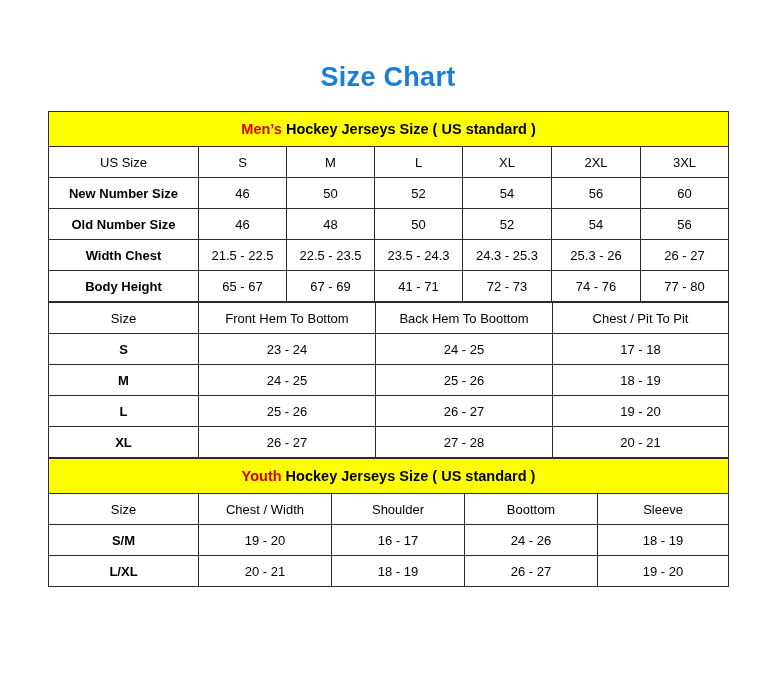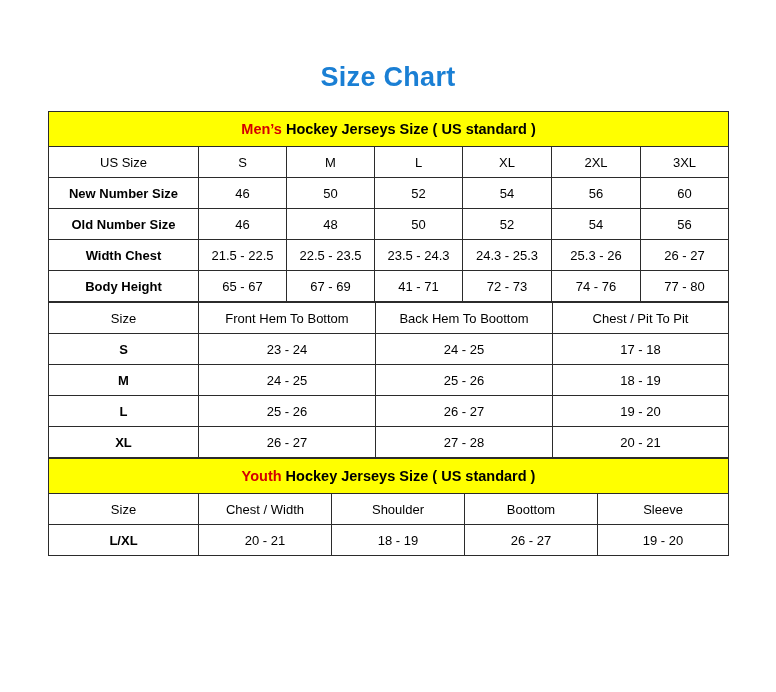--- a/index.html
+++ b/index.html
@@ -191,20 +191,27 @@
           <td colspan="5"><span class="sect-accent">Youth</span><span class="sect-rest"> Hockey Jerseys Size ( US standard )</span></td>
         </tr>
         <tr class="col-head">
           <td>Size</td>
           <td>Chest / Width</td>
           <td>Shoulder</td>
           <td>Boottom</td>
           <td>Sleeve</td>
         </tr>
         <tr>
+          <td class="bold">S/M</td>
+          <td>19 - 20</td>
+          <td>16 - 17</td>
+          <td>24 - 26</td>
+          <td>18 - 19</td>
+        </tr>
+        <tr>
           <td class="bold">L/XL</td>
           <td>20 - 21</td>
           <td>18 - 19</td>
           <td>26 - 27</td>
           <td>19 - 20</td>
         </tr>
       </tbody>
     </table>
 
   </div>

